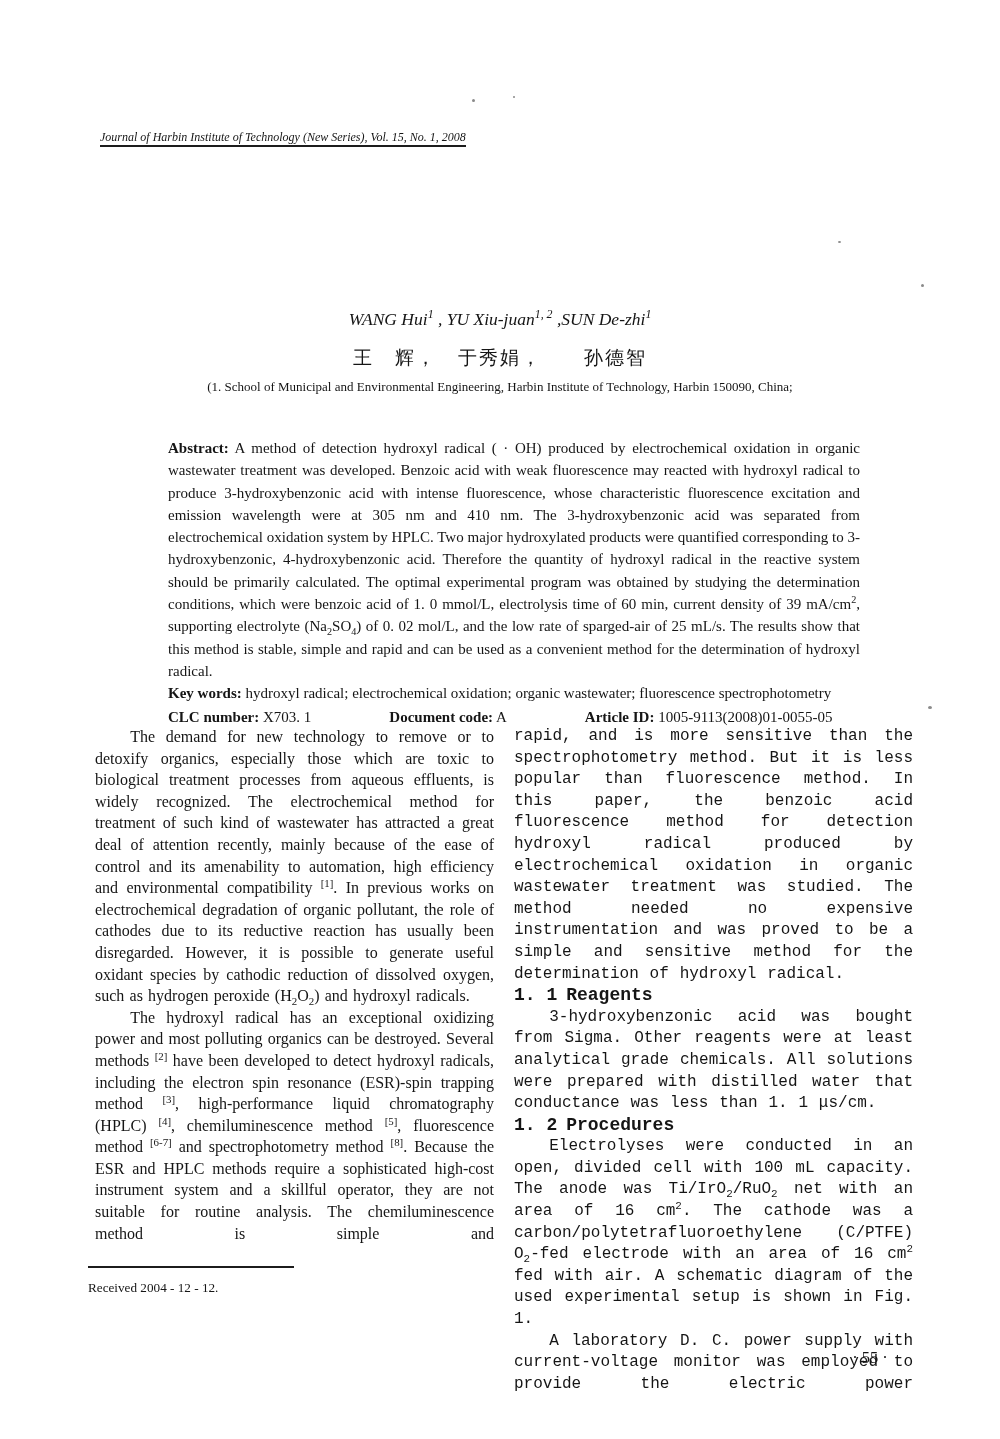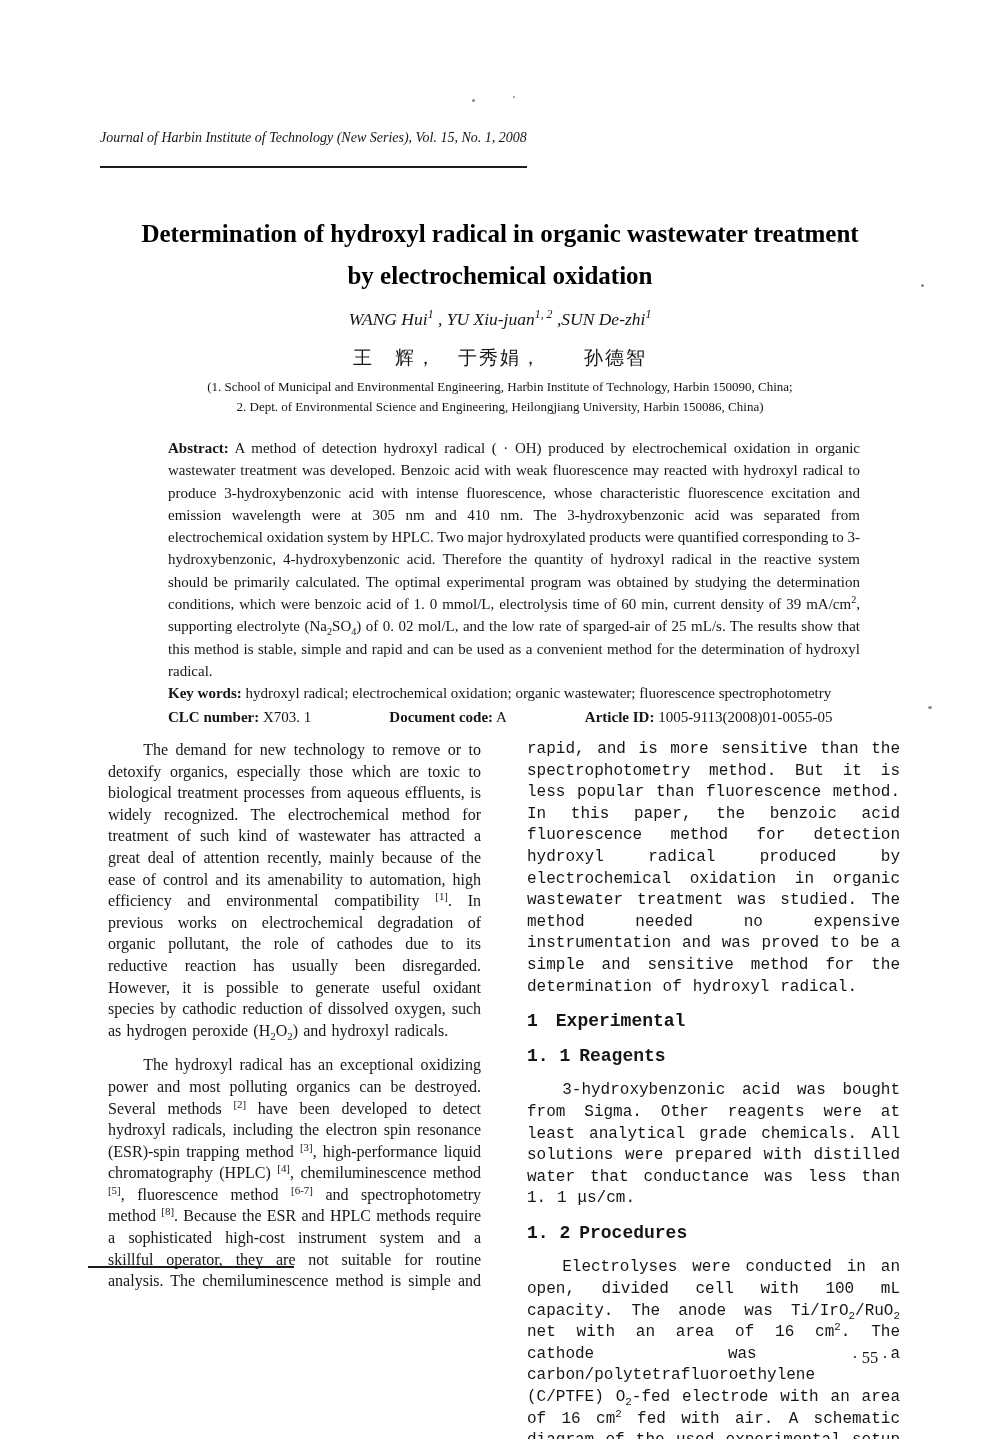--- a/index.html
+++ b/index.html
@@ -9,22 +9,22 @@
     background:#ffffff;
     color:#151515;
     font-family:"Liberation Serif","DejaVu Serif",serif;
     overflow:hidden;
   }
   sup{font-size:68%;line-height:0;vertical-align:super;}
   sub{font-size:68%;line-height:0;vertical-align:sub;}
 
   .journal-header{
     position:absolute;left:100px;top:130px;
-    font-style:italic;font-size:14px;
-    padding-bottom:20px;border-bottom:2px solid #1c1c1c;
+    font-style:italic;font-size:12px;
+    padding-bottom:0;border-bottom:2px solid #1c1c1c;
   }
 
   .title-block{
     position:absolute;left:60px;right:60px;top:213px;
     text-align:center;font-weight:bold;font-size:25px;line-height:42px;color:#000;
   }
 
   .authors-line{
     position:absolute;left:0;right:0;top:309px;
     text-align:center;font-style:italic;font-size:17.5px;
@@ -47,21 +47,21 @@
   .meta-line{display:flex;margin-top:1px;}
   .meta-item{white-space:nowrap;}
   .meta-item + .meta-item{margin-left:78px;}
 
   .col{
     position:absolute;top:726px;width:399px;
     font-size:16px;line-height:21.6px;text-align:justify;word-spacing:1.2px;
   }
   .col-left{left:95px;}
   .col-right{left:514px;font-family:Liberation Mono, monospace;}
-  .col p{margin:13px;}
+  .col p{margin:0;}
   .indent{text-indent:2.2em;}
   .justify-last{text-align-last:justify;}
   .h-sec{font-weight:bold;font-size:18px;margin:12px 0 7px;text-align:left;word-spacing:0;}
   .h-sub{font-weight:bold;font-size:18px;margin:3px 0 2px;text-align:left;word-spacing:0;}
 
   .footnote{
     position:absolute;left:88px;top:1266px;width:828px;
     font-size:13.2px;line-height:21px;
   }
   .footnote-rule{width:206px;height:2px;background:#1c1c1c;margin-bottom:9px;}
@@ -79,61 +79,56 @@
   .speck.s4{left:921px;top:284px;width:3px;height:3px;}
   .speck.s5{left:928px;top:706px;width:4px;height:3px;}
 </style>
 </head>
 <body>
 
 <div class="page">
 
   <span class="journal-header">Journal of Harbin Institute of Technology (New Series), Vol. 15, No. 1, 2008</span>
 
-  <div class="title-block">
-    <div>Determination of hydroxyl radical in organic wastewater treatment</div>
-    <div>by electrochemical oxidation</div>
-  </div>
 
   <div class="authors-line"><span>WANG Hui</span><sup>1</sup><span> , YU Xiu-juan</span><sup>1, 2</sup><span> ,SUN De-zhi</span><sup>1</sup></div>
 
   <div class="authors-cn">王　辉，　于秀娟，　　孙德智</div>
 
   <div class="affiliations">
     <div>(1. School of Municipal and Environmental Engineering, Harbin Institute of Technology, Harbin 150090, China;</div>
-    <div>2. Dept. of Environmental Science and Engineering, Heilongjiang University, Harbin 150086, China)</div>
   </div>
 
   <div class="abstract-block">
     <p><span class="b">Abstract:</span><span><span> A method of detection hydroxyl radical ( · OH) produced by electrochemical oxidation in organic wastewater treatment was developed. Benzoic acid with weak fluorescence may reacted with hydroxyl radical to produce 3-hydroxybenzonic acid with intense fluorescence, whose characteristic fluorescence excitation and emission wavelength were at 305 nm and 410 nm. The 3-hydroxybenzonic acid was separated from electrochemical oxidation system by HPLC. Two major hydroxylated products were quantified corresponding to 3-hydroxybenzonic, 4-hydroxybenzonic acid. Therefore the quantity of hydroxyl radical in the reactive system should be primarily calculated. The optimal experimental program was obtained by studying the determination conditions, which were benzoic acid of 1. 0 mmol/L, electrolysis time of 60 min, current density of 39 mA/cm</span><sup>2</sup><span>, supporting electrolyte (Na</span><sub>2</sub><span>SO</span><sub>4</sub><span>) of 0. 02 mol/L, and the low rate of sparged-air of 25 mL/s. The results show that this method is stable, simple and rapid and can be used as a convenient method for the determination of hydroxyl radical.</span></span></p>
     <p><span class="b">Key words:</span><span> hydroxyl radical; electrochemical oxidation; organic wastewater; fluorescence spectrophotometry</span></p>
     <div class="meta-line">
       <span class="meta-item"><span class="b">CLC number:</span><span> X703. 1</span></span>
       <span class="meta-item"><span class="b">Document code:</span><span> A</span></span>
       <span class="meta-item"><span class="b">Article ID:</span><span> 1005-9113(2008)01-0055-05</span></span>
     </div>
   </div>
 
   <div class="col col-left">
     <p class="indent"><span>The demand for new technology to remove or to detoxify organics, especially those which are toxic to biological treatment processes from aqueous effluents, is widely recognized. The electrochemical method for treatment of such kind of wastewater has attracted a great deal of attention recently, mainly because of the ease of control and its amenability to automation, high efficiency and environmental compatibility </span><sup>[1]</sup><span>. In previous works on electrochemical degradation of organic pollutant, the role of cathodes due to its reductive reaction has usually been disregarded. However, it is possible to generate useful oxidant species by cathodic reduction of dissolved oxygen, such as hydrogen peroxide (H</span><sub>2</sub><span>O</span><sub>2</sub><span>) and hydroxyl radicals.</span></p>
     <p class="indent justify-last"><span>The hydroxyl radical has an exceptional oxidizing power and most polluting organics can be destroyed. Several methods </span><sup>[2]</sup><span> have been developed to detect hydroxyl radicals, including the electron spin resonance (ESR)-spin trapping method </span><sup>[3]</sup><span>, high-performance liquid chromatography (HPLC) </span><sup>[4]</sup><span>, chemiluminescence method </span><sup>[5]</sup><span>, fluorescence method </span><sup>[6-7]</sup><span> and spectrophotometry method </span><sup>[8]</sup><span>. Because the ESR and HPLC methods require a sophisticated high-cost instrument system and a skillful operator, they are not suitable for routine analysis. The chemiluminescence method is simple and</span></p>
   </div>
 
   <div class="col col-right">
     <p>rapid, and is more sensitive than the spectrophotometry method. But it is less popular than fluorescence method. In this paper, the benzoic acid fluorescence method for detection hydroxyl radical produced by electrochemical oxidation in organic wastewater treatment was studied. The method needed no expensive instrumentation and was proved to be a simple and sensitive method for the determination of hydroxyl radical.</p>
-    <p class="h-sec">1 Experimental</p>
     <p class="h-sub">1. 1 Reagents</p>
     <p class="indent">3-hydroxybenzonic acid was bought from Sigma. Other reagents were at least analytical grade chemicals. All solutions were prepared with distilled water that conductance was less than 1. 1 μs/cm.</p>
     <p class="h-sub">1. 2 Procedures</p>
     <p class="indent"><span>Electrolyses were conducted in an open, divided cell with 100 mL capacity. The anode was Ti/IrO</span><sub>2</sub><span>/RuO</span><sub>2</sub><span> net with an area of 16 cm</span><sup>2</sup><span>. The cathode was a carbon/polytetrafluoroethylene (C/PTFE) O</span><sub>2</sub><span>-fed electrode with an area of 16 cm</span><sup>2</sup><span> fed with air. A schematic diagram of the used experimental setup is shown in Fig. 1.</span></p>
     <p class="indent justify-last">A laboratory D. C. power supply with current-voltage monitor was employed to provide the electric power</p>
   </div>
 
   <div class="footnote">
     <div class="footnote-rule"></div>
+    <p>Received 2004 - 12 - 12.</p>
   </div>
 
   <div class="page-number">· 55 ·</div>
 
   <span class="speck s1"></span>
   <span class="speck s2"></span>
   <span class="speck s3"></span>
   <span class="speck s4"></span>
   <span class="speck s5"></span>
 

